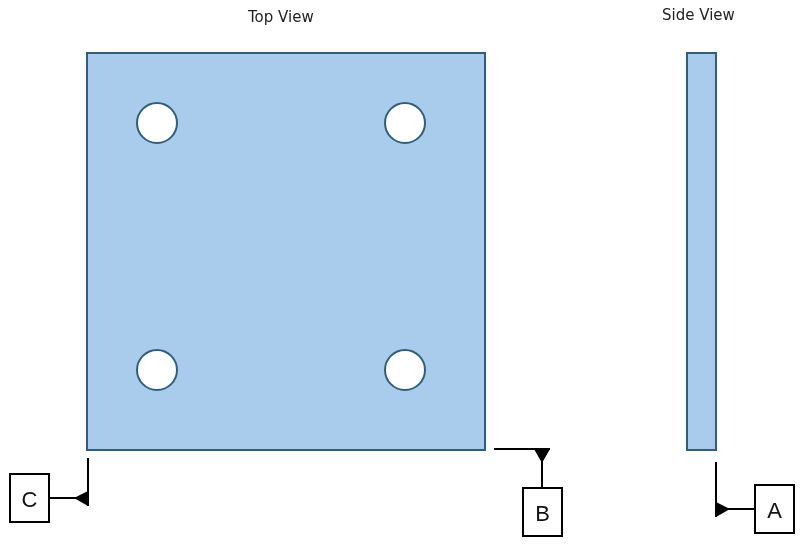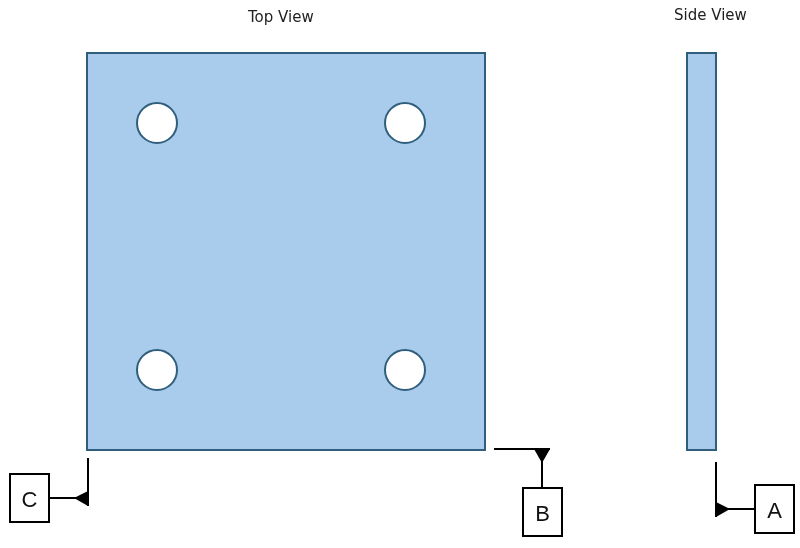--- a/index.html
+++ b/index.html
@@ -5,21 +5,21 @@
   html, body { margin:0; padding:0; background:#ffffff; }
   body { width:800px; height:548px; position:relative; overflow:hidden; font-family:"Liberation Sans", sans-serif; }
   .title { position:absolute; font-size:15px; color:#222; font-family:"DejaVu Sans", sans-serif; }
   svg { position:absolute; left:0; top:0; }
   .dlabel { font-family:"Liberation Sans", sans-serif; font-size:22px; fill:#111; }
 </style>
 </head>
 <body>
 
 <div class="title" style="left:248px; top:8px;">Top View</div>
-<div class="title" style="left:662px; top:6px;margin-left:12px;">Side View</div>
+<div class="title" style="left:662px; top:6px;">Side View</div>
 
 <svg width="800" height="548" viewBox="0 0 800 548">
 
   <rect x="87" y="53" width="398" height="397" fill="#a9cbec" stroke="#2f5f7c" stroke-width="2"></rect>
   <g>
     <circle cx="157" cy="123" r="20" fill="#ffffff" stroke="#2f5f7c" stroke-width="2"></circle>
     <circle cx="405" cy="123" r="20" fill="#ffffff" stroke="#2f5f7c" stroke-width="2"></circle>
     <circle cx="157" cy="370" r="20" fill="#ffffff" stroke="#2f5f7c" stroke-width="2"></circle>
     <circle cx="405" cy="370" r="20" fill="#ffffff" stroke="#2f5f7c" stroke-width="2"></circle>
   </g>

